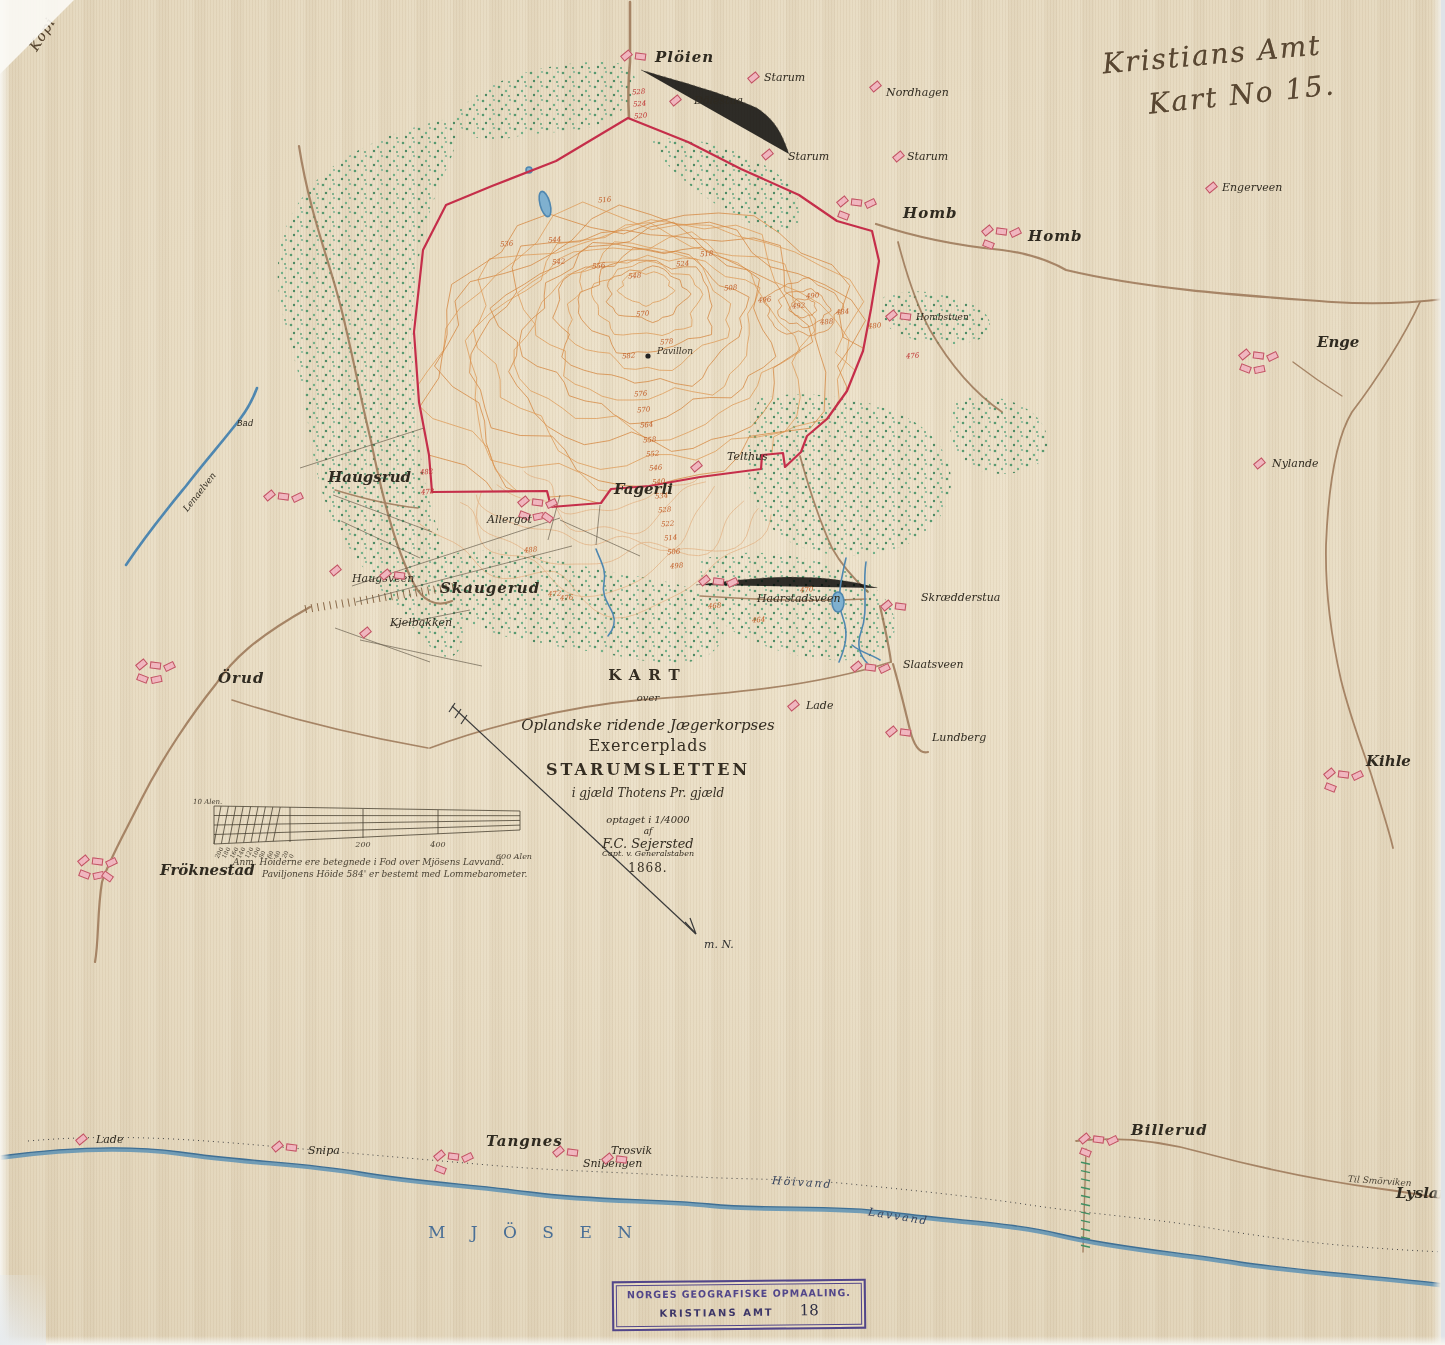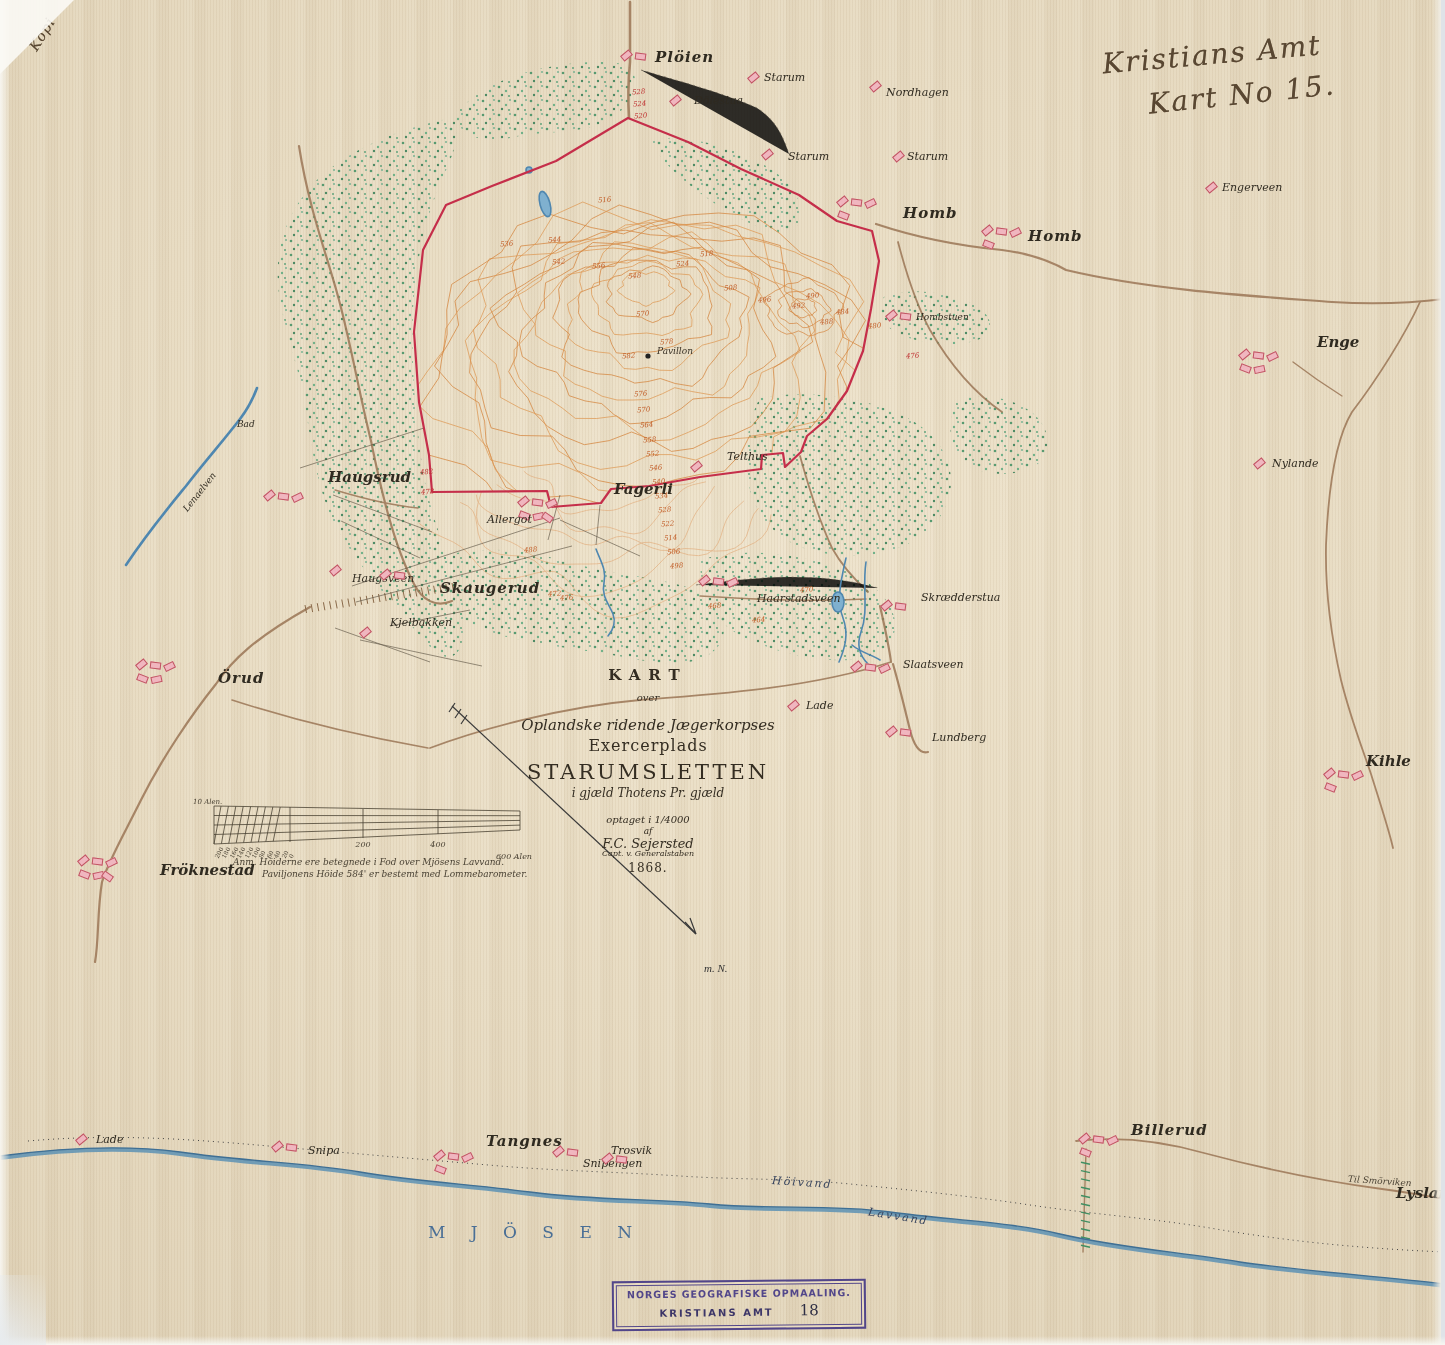--- a/index.html
+++ b/index.html
@@ -35,35 +35,35 @@
   .pl.l{font-size:15px;font-weight:700;letter-spacing:1px;}
   .bld{position:absolute;width:9px;height:5px;background:#f0b6bf;border:1px solid #c05562;}
   .elev{position:absolute;font-size:7px;color:#c25f2a;transform:rotate(-4deg);white-space:nowrap;font-style:italic;}
   .elev.red{color:#c03333;}
 
   .tb{position:absolute;left:648px;transform:translateX(-50%);white-space:nowrap;color:#342d22;text-align:center;}
   #tb-kart{top:666px;font-size:15px;letter-spacing:8px;font-weight:600;}
   #tb-over{top:692px;font-size:10px;font-style:italic;}
   #tb-corps{top:716px;font-size:15px;font-style:italic;}
   #tb-exer{top:736px;font-size:16px;letter-spacing:1px;}
-  #tb-name{top:760px;font-size:21px;letter-spacing:3px;font-weight:400;}
+  #tb-name{top:760px;font-size:16px;letter-spacing:3px;font-weight:700;}
   #tb-parish{top:786px;font-size:12px;font-style:italic;}
   #tb-opt{top:814px;font-size:10px;font-style:italic;}
   #tb-af{top:826px;font-size:9px;font-style:italic;}
   #tb-auth{top:836px;font-size:13px;font-style:italic;}
   #tb-role{top:849px;font-size:8px;font-style:italic;}
   #tb-year{top:861px;font-size:12px;letter-spacing:1px;}
 
   #note1{position:absolute;left:233px;top:857px;font-size:9px;font-style:italic;color:#4a4234;white-space:nowrap;}
   #note2{position:absolute;left:262px;top:869px;font-size:9px;font-style:italic;color:#4a4234;white-space:nowrap;}
   #scale-unit{position:absolute;left:193px;top:798px;font-size:7px;font-style:italic;color:#4a4234;}
   .scale-main{position:absolute;font-size:8px;color:#4a4234;font-style:italic;transform:translateX(-50%);}
   .scale-sub{position:absolute;font-size:6px;color:#4a4234;transform:rotate(-62deg);transform-origin:left top;}
 
-  #mn-label{position:absolute;left:704px;top:962px;font-size:11px;font-style:italic;color:#333;font-family:Liberation Serif, serif;}
+  #mn-label{position:absolute;left:704px;top:938px;font-size:11px;font-style:italic;color:#333;}
   #pav-label{position:absolute;left:657px;top:351px;font-size:9px;font-style:italic;color:#3a3226;transform:translateY(-50%);}
 
   #lake-name{position:absolute;left:428px;top:1222px;font-size:17px;letter-spacing:10px;color:#4a6f96;}
   #lk-high{position:absolute;left:772px;top:1176px;font-size:11px;font-style:italic;color:#35425c;transform:rotate(4deg);letter-spacing:2px;}
   #lk-low{position:absolute;left:868px;top:1210px;font-size:11px;font-style:italic;color:#35425c;transform:rotate(9deg);letter-spacing:2px;}
   .roadlbl{position:absolute;font-size:9px;font-style:italic;color:#4a4234;white-space:nowrap;}
 
   #stamp{position:absolute;left:612px;top:1280px;width:250px;height:46px;transform:rotate(-.6deg);
     border:2px solid #52468a;box-shadow:inset 0 0 0 2px rgba(233,220,193,1), inset 0 0 0 3px #52468a;}
   #stamp .l1{margin-top:6px;text-align:center;font-size:9.5px;font-weight:700;letter-spacing:1px;color:#52468a;
@@ -400,21 +400,21 @@
       <div class="bld" style="left: 448px; top: 1153px; transform: rotate(7deg);"></div>
       <div class="bld" style="left: 462px; top: 1154px; transform: rotate(-26deg);"></div>
       <div class="bld" style="left: 435px; top: 1166px; transform: rotate(21deg);"></div>
       <div class="pl s" style="left: 583px; top: 1163px;">Snipengen</div>
       <div class="bld" style="left: 553px; top: 1148px; transform: rotate(-40deg);"></div>
       <div class="bld" style="left: 567px; top: 1149px; transform: rotate(7deg);"></div>
       <div class="pl s" style="left: 604px; top: 1150px; margin-left: 7px;">Trosvik</div>
       <div class="bld" style="left: 602px; top: 1155px; transform: rotate(-40deg);"></div>
       <div class="bld" style="left: 616px; top: 1156px; transform: rotate(7deg);"></div>
       <div class="pl m" style="left: 1396px; top: 1193px;">Lysland</div>
-      <div class="pl t" style="left: 237px; top: 424px;">Bad</div>
+      <div class="pl t" style="left: 237px; top: 424px; font-family: Liberation Mono, monospace;">Bad</div>
       <div class="pl t" style="left: 176px; top: 492px; transform: translate(0px, -50%) rotate(-52deg);">Lenaelven</div>
     </div>
   <div id="elevs">
       <div class="elev" style="left: 598px; top: 196px;">516</div>
       <div class="elev" style="left: 552px; top: 258px;">542</div>
       <div class="elev" style="left: 592px; top: 262px;">556</div>
       <div class="elev" style="left: 628px; top: 272px;">548</div>
       <div class="elev" style="left: 676px; top: 260px;">524</div>
       <div class="elev" style="left: 724px; top: 284px;">508</div>
       <div class="elev" style="left: 758px; top: 296px;">496</div>

